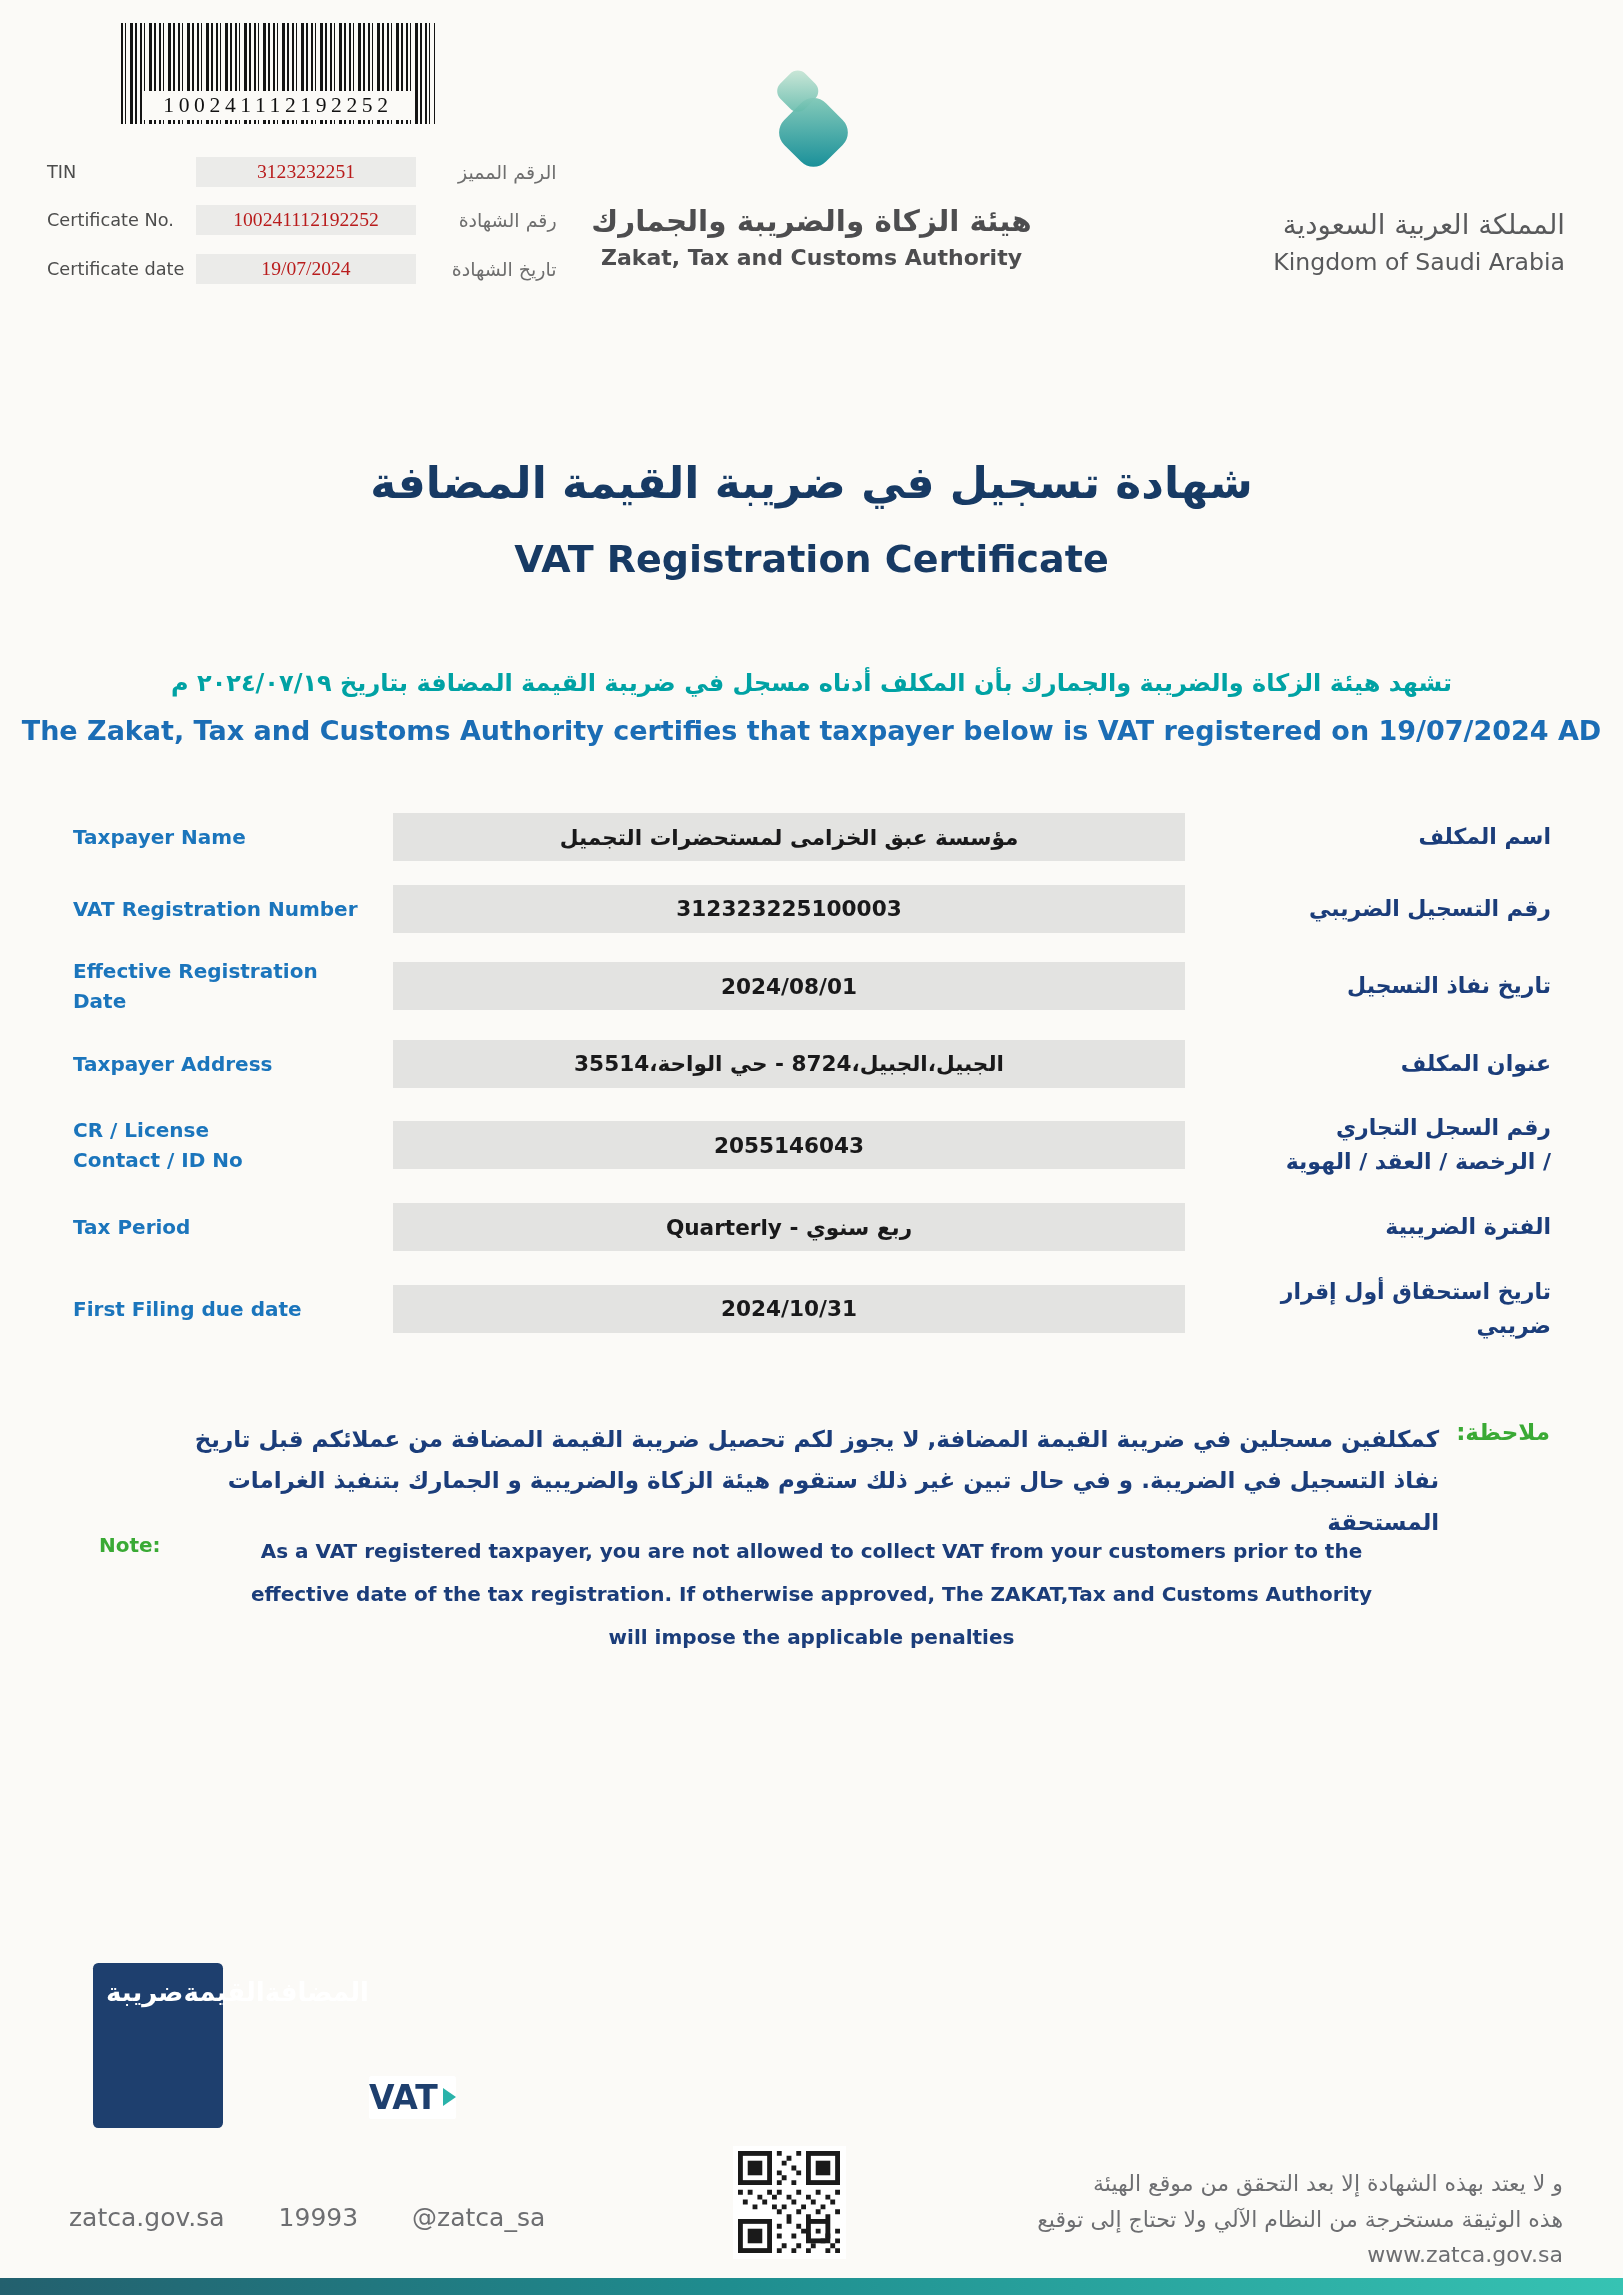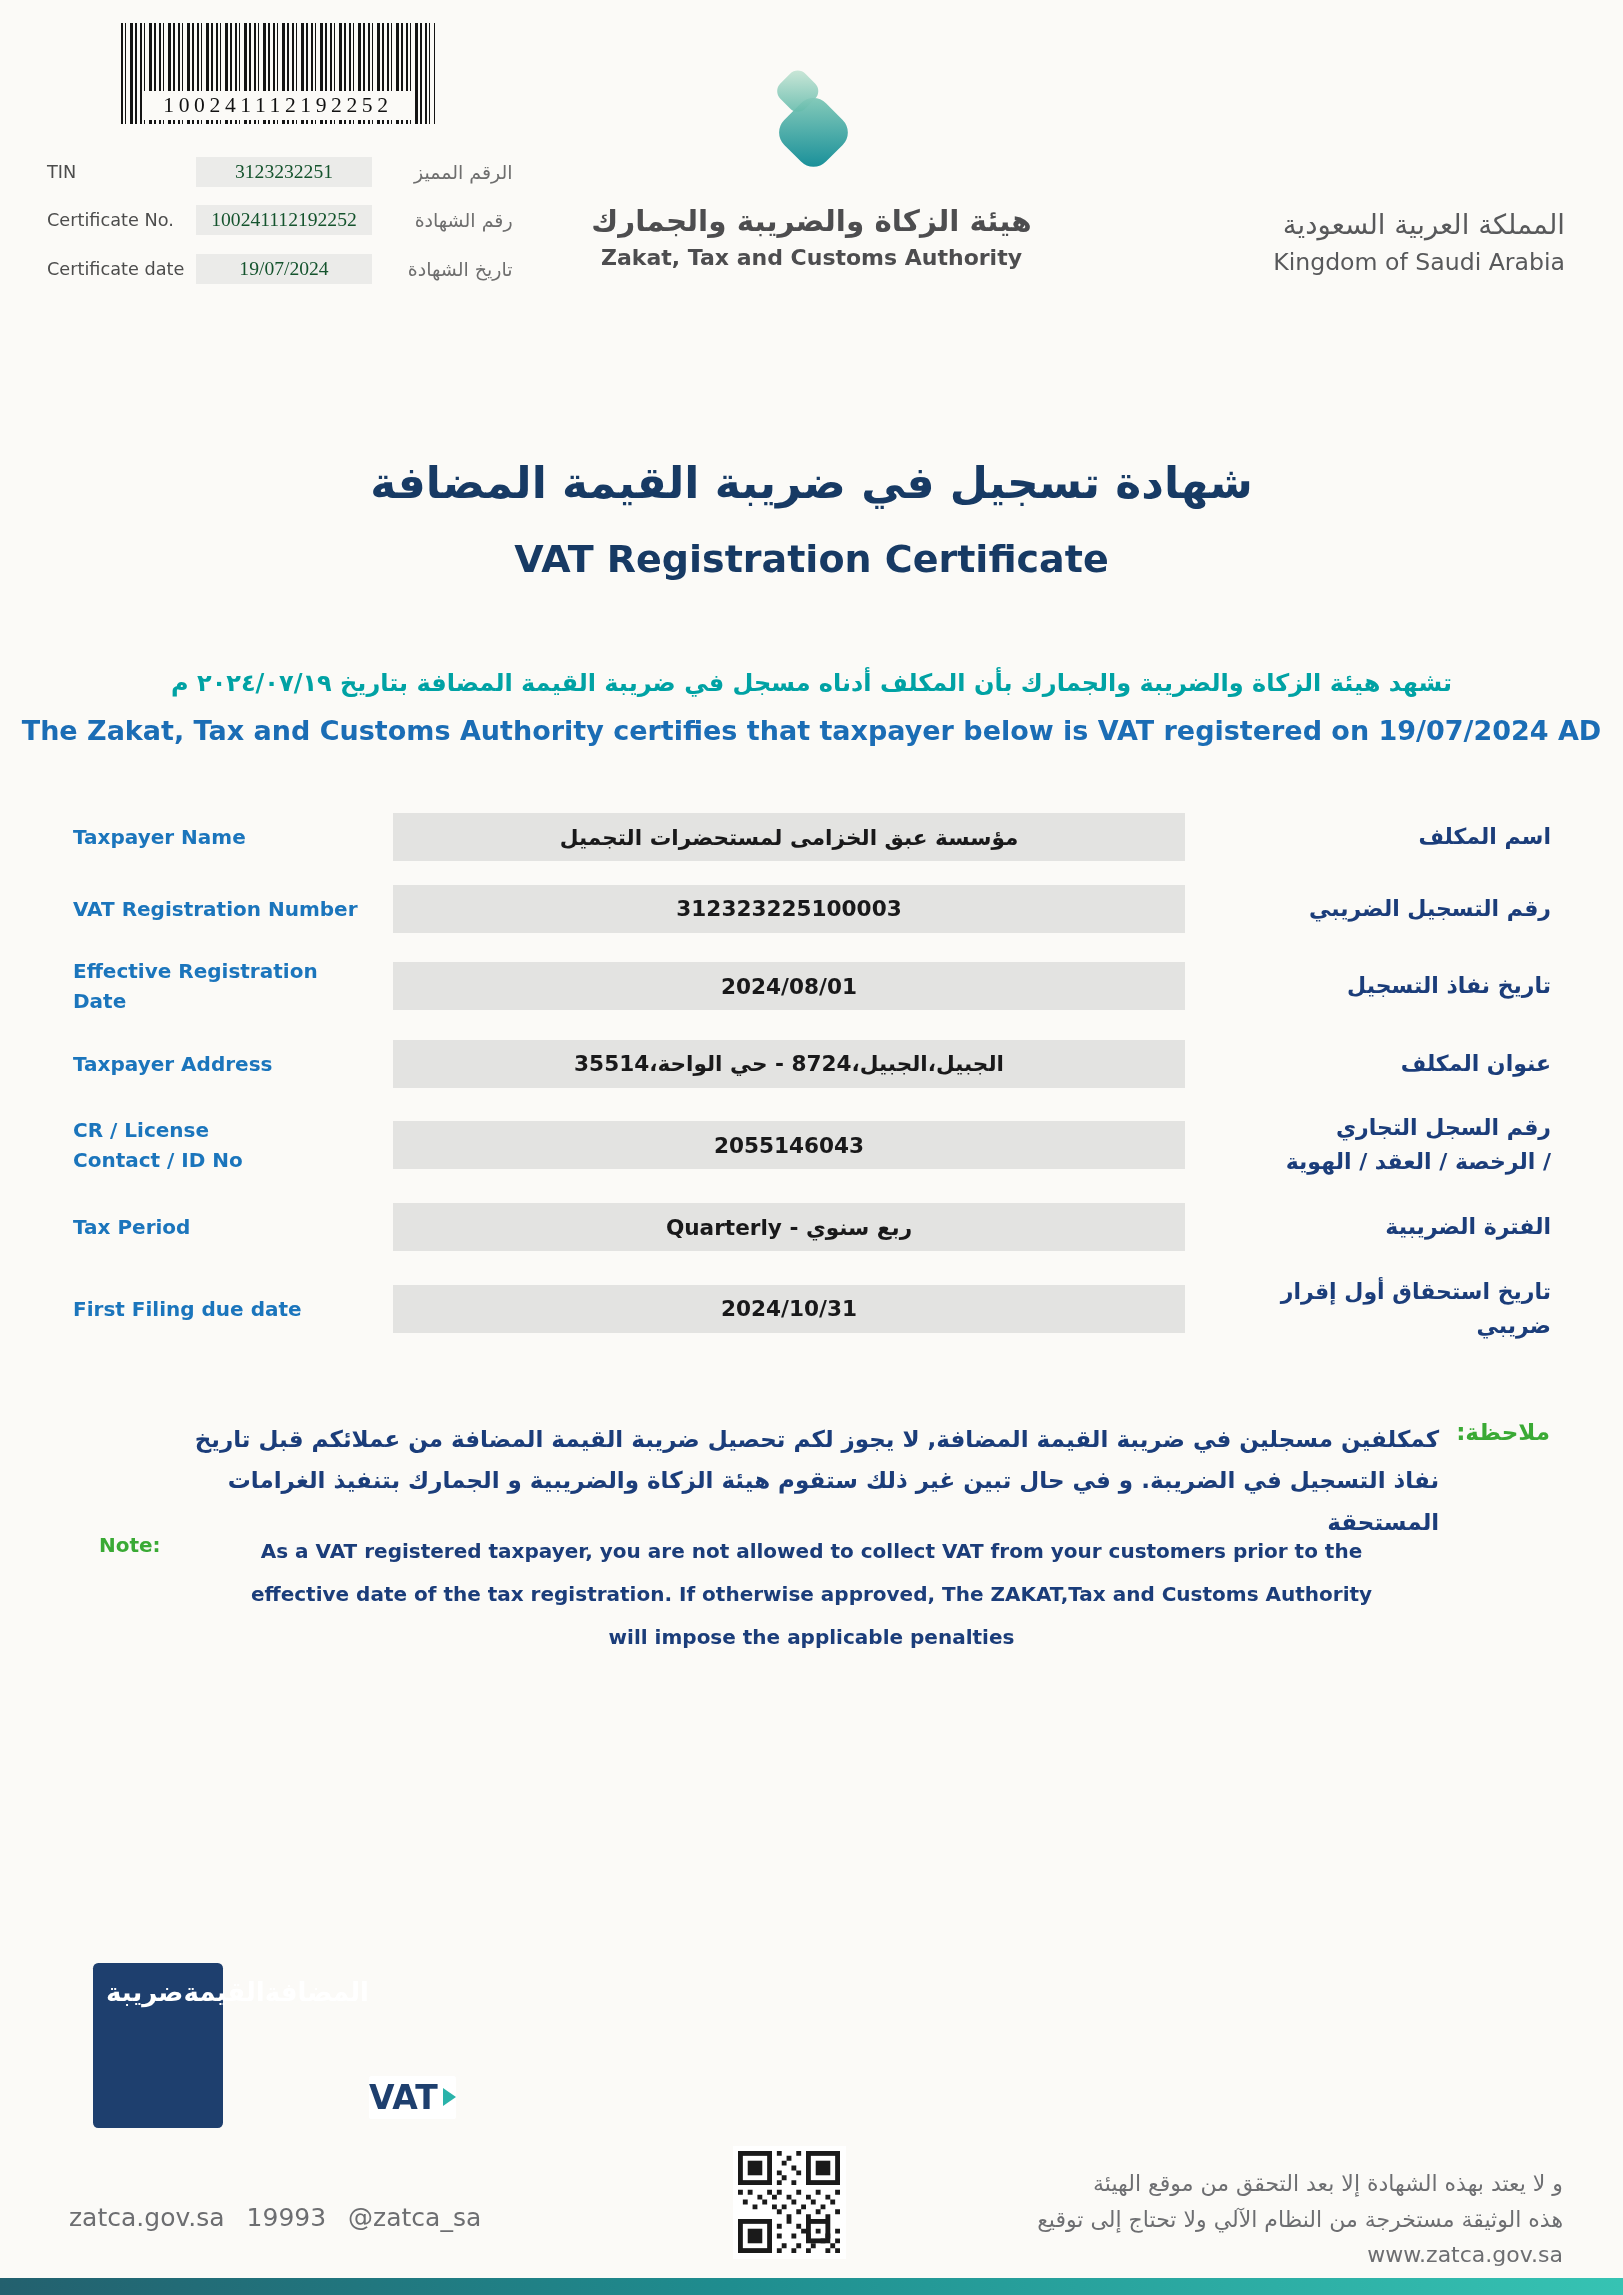--- a/index.html
+++ b/index.html
@@ -16,22 +16,22 @@
       #141414 14.4px 15.7px, transparent 15.7px 19px);
   }
   .barcode-num { position: absolute; left: 22px; right: 22px; bottom: 3.9px; background: #fbfaf7;
     font-family: "Liberation Serif", "DejaVu Serif", serif; font-size: 21.6px; letter-spacing: 4.6px;
     text-align: center; color: #111; padding: 2px 0; }
 
   
   .hfields { position: absolute; left: 47px; top: 157px; display: flex; flex-direction: column; gap: 18.3px; }
   .hfield { display: flex; align-items: center; }
   .hl-en { width: 149px; font-size: 17.7px; color: #4c4c4c; }
-  .hl-box { width: 176px; height: 30px; background: #ebebe9; display: flex; align-items: center; justify-content: center;
-    font-family: "Liberation Serif", "DejaVu Serif", serif; font-size: 19.6px; color: #14532d; }
+  .hl-box { width: 220px; height: 30px; background: #ebebe9; display: flex; align-items: center; justify-content: center;
+    font-family: "Liberation Serif", "DejaVu Serif", serif; font-size: 19.6px; color: #b91c1c; }
   .hl-ar { margin-left: 19.6px; width: 121px; font-size: 19px; color: #6e6e6e; text-align: right; direction: rtl; }
 
   
   .brand { position: absolute; left: 50%; top: 63px; transform: translateX(-50%); text-align: center; width: 589px; }
   .emblem { width: 118px; height: 128px; margin: 0 auto 10.5px; }
   .b-ar { font-size: 29.4px; font-weight: bold; color: #4d4d4f; }
   .b-en { font-size: 22px; font-weight: bold; color: #4d4d4f; margin-top: 7.9px; }
 
   
   .kingdom { position: absolute; right: 58px; top: 208px; text-align: right; color: #58595b; }
@@ -67,21 +67,21 @@
 
   
   .vat-logo { position: absolute; left: 93px; top: 1963px; width: 130px; height: 165px; background: #1e3f6e;
     border-radius: 5.2px; padding: 11.8px 13px 9.2px; display: flex; }
   .v-ar { text-align: right; color: #ffffff; font-weight: bold; font-size: 26px; line-height: 1.33; direction: rtl; }
   .v-en { margin-top: auto; background: #ffffff; border-radius: 2.6px; display: flex; align-items: center; justify-content: center;
     gap: 5.2px; font-size: 33px; font-weight: bold; color: #1e3f6e; padding: 2px 0; }
   .v-tri { width: 0; height: 0; border-left: 13px solid #2ab3aa; border-top: 9.2px solid transparent; border-bottom: 9.2px solid transparent; }
 
   
-  .footer-links { position: absolute; left: 69px; top: 2203px; display: flex; gap: 22px; font-size: 25px; color: #6d6e71; }
+  .footer-links { position: absolute; left: 69px; top: 2203px; display: flex; gap: 54px; font-size: 25px; color: #6d6e71; }
   .qr { position: absolute; left: 733px; top: 2146px; width: 113px; height: 113px; background: #ffffff; padding: 5.2px; }
   .disclaimer { position: absolute; right: 60px; top: 2166px; text-align: right; direction: rtl; color: #6d6e71;
     font-size: 22px; line-height: 1.62; }
   .bottom-bar { position: absolute; left: 0; right: 0; bottom: 0; height: 17px;
     background: linear-gradient(90deg, #23606e 0%, #1f8d8f 45%, #36c3b3 100%); }
 </style>
 </head>
 <body>
 
 <div class="page">

